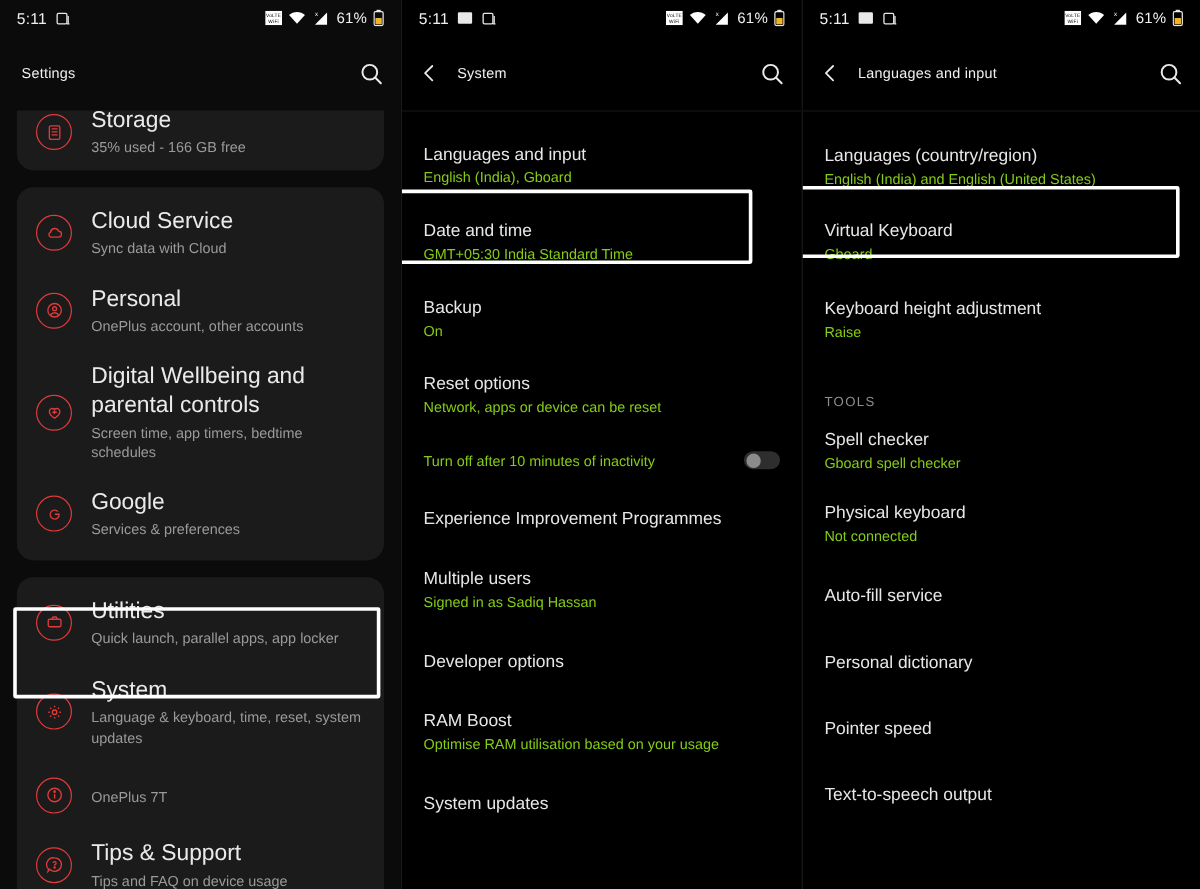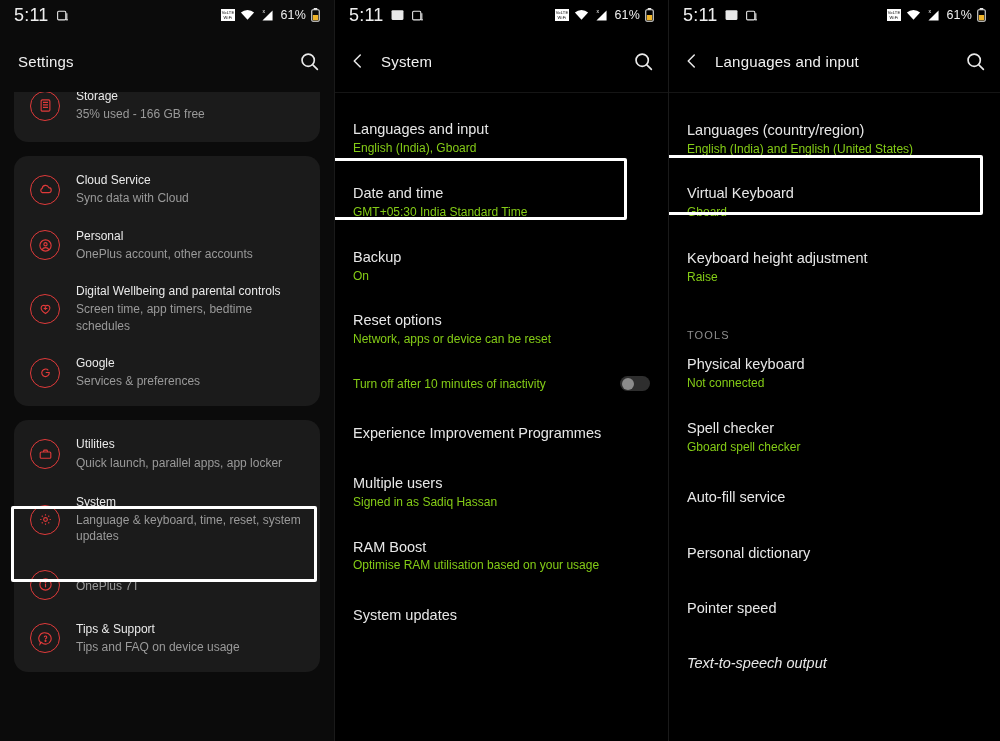--- a/index.html
+++ b/index.html
@@ -14,48 +14,48 @@
   .panel-1{ width:334px; background:#0b0b0b; }
   .panel-2{ width:334px; background:#000; border-left:1px solid #1a1a1a; }
   .panel-3{ width:332px; background:#000; border-left:1px solid #1a1a1a; }
 
   
   .statusbar{
     height:30px; display:flex; align-items:center;
     padding:0 14px; color:#e9e9e9; font-size:13px; letter-spacing:.2px;
   }
   .sb-left{ display:flex; align-items:center; gap:7px; }
-  .sb-clock{ font-size:18px; color:#efefef;text-align:right; }
+  .sb-clock{ font-size:13px; color:#efefef;text-align:right; }
   .sb-right{ margin-left:auto; display:flex; align-items:center; gap:5px; }
   .sb-batt-text{ font-size:12.5px; color:#efefef; }
   .ic{ display:inline-block; line-height:0; }
 
   
   .appbar{ height:62px; display:flex; align-items:center; padding:0 14px; }
   .appbar .back{ width:30px; display:flex; align-items:center; justify-content:flex-start;
                  color:#eaeaea; }
-  .appbar .title{ font-size:15px; color:#f0f0f0; font-weight:400; letter-spacing:.2px; }
+  .appbar .title{ font-size:12px; color:#f0f0f0; font-weight:400; letter-spacing:.2px; }
   .panel-1 .appbar .title{ padding-left:4px; }
   .panel-2 .appbar .title, .panel-3 .appbar .title{ padding-left:2px; }
   .appbar .search{ margin-left:auto; display:flex; align-items:center; }
   .divider-line{ height:1px; background:#151515; width:100%; }
 
   
   .p1-scroll{ position:relative; }
   .card{
     background:#1b1b1b; border-radius:14px; margin:0 14px 14px 14px;
     padding:6px 0;
   }
   .card.cut-top{ border-top-left-radius:0; border-top-right-radius:0; margin-top:0; padding-top:0; }
   .row{
     display:flex; align-items:center; gap:16px;
     padding:11px 16px;
   }
   .row .txt{ flex:1; min-width:0; }
-  .row .t1{ font-size:12px; color:#eaeaea; line-height:1.28; }
+  .row .t1{ font-size:19px; color:#eaeaea; line-height:1.28; }
   .row .t2{ font-size:12px; color:#9a9a9a; line-height:1.35; margin-top:2px; }
   .icon-circle{
     width:30px; height:30px; border-radius:50%;
     border:1.4px solid #e03a3a; flex:0 0 30px;
     display:flex; align-items:center; justify-content:center;
   }
 
   
   .plist{ padding:14px 0 0 0; }
   .prow{ padding:12px 18px; }
@@ -351,20 +351,23 @@
             <span class="knob"></span>
           </span>
       </div>
       <div class="prow" style="padding-top:18px;padding-bottom:18px;">
         <div class="t1">Experience Improvement Programmes</div>
       </div>
       <div class="prow" style="padding-top:13px;padding-bottom:14px;">
         <div class="t1">Multiple users</div>
         <div class="t2">Signed in as Sadiq Hassan</div>
       </div>
+      <div class="prow" style="padding-top:18px;padding-bottom:18px;">
+        <div class="t1">Developer options</div>
+      </div>
       <div class="prow" style="padding-top:13px;padding-bottom:14px;">
         <div class="t1">RAM Boost</div>
         <div class="t2">Optimise RAM utilisation based on your usage</div>
       </div>
       <div class="prow" style="padding-top:18px;padding-bottom:18px;">
         <div class="t1">System updates</div>
       </div>
 
     </div>
 
@@ -444,38 +447,38 @@
         <div class="t1">Virtual Keyboard</div>
         <div class="t2">Gboard</div>
       </div>
       <div class="prow" style="padding-top:13px;padding-bottom:14px;">
         <div class="t1">Keyboard height adjustment</div>
         <div class="t2">Raise</div>
       </div>
 
       <div class="section-label" style="padding-top:30px;">TOOLS</div>
 
+      <div class="prow" style="padding-top:13px;padding-bottom:14px;">
+        <div class="t1">Spell checker</div>
+        <div class="t2">Gboard spell checker</div>
+      </div>
       <div class="prow" style="padding-top:10px;padding-bottom:14px;">
         <div class="t1">Physical keyboard</div>
         <div class="t2">Not connected</div>
       </div>
-      <div class="prow" style="padding-top:13px;padding-bottom:14px;">
-        <div class="t1">Spell checker</div>
-        <div class="t2">Gboard spell checker</div>
-      </div>
       <div class="prow" style="padding-top:19px;padding-bottom:19px;">
         <div class="t1">Auto-fill service</div>
       </div>
       <div class="prow" style="padding-top:18px;padding-bottom:18px;">
         <div class="t1">Personal dictionary</div>
       </div>
       <div class="prow" style="padding-top:18px;padding-bottom:18px;">
         <div class="t1">Pointer speed</div>
       </div>
-      <div class="prow" style="padding-top:18px;padding-bottom:18px;font-style:italic;">
+      <div class="prow" style="padding-top:18px;padding-bottom:18px;">
         <div class="t1">Text-to-speech output</div>
       </div>
     </div>
 
     <div class="hl" style="left:-13px; top:155px; width:327px; height:60px;"></div>
   </div>
 
 </div>
 
 </body></html>

